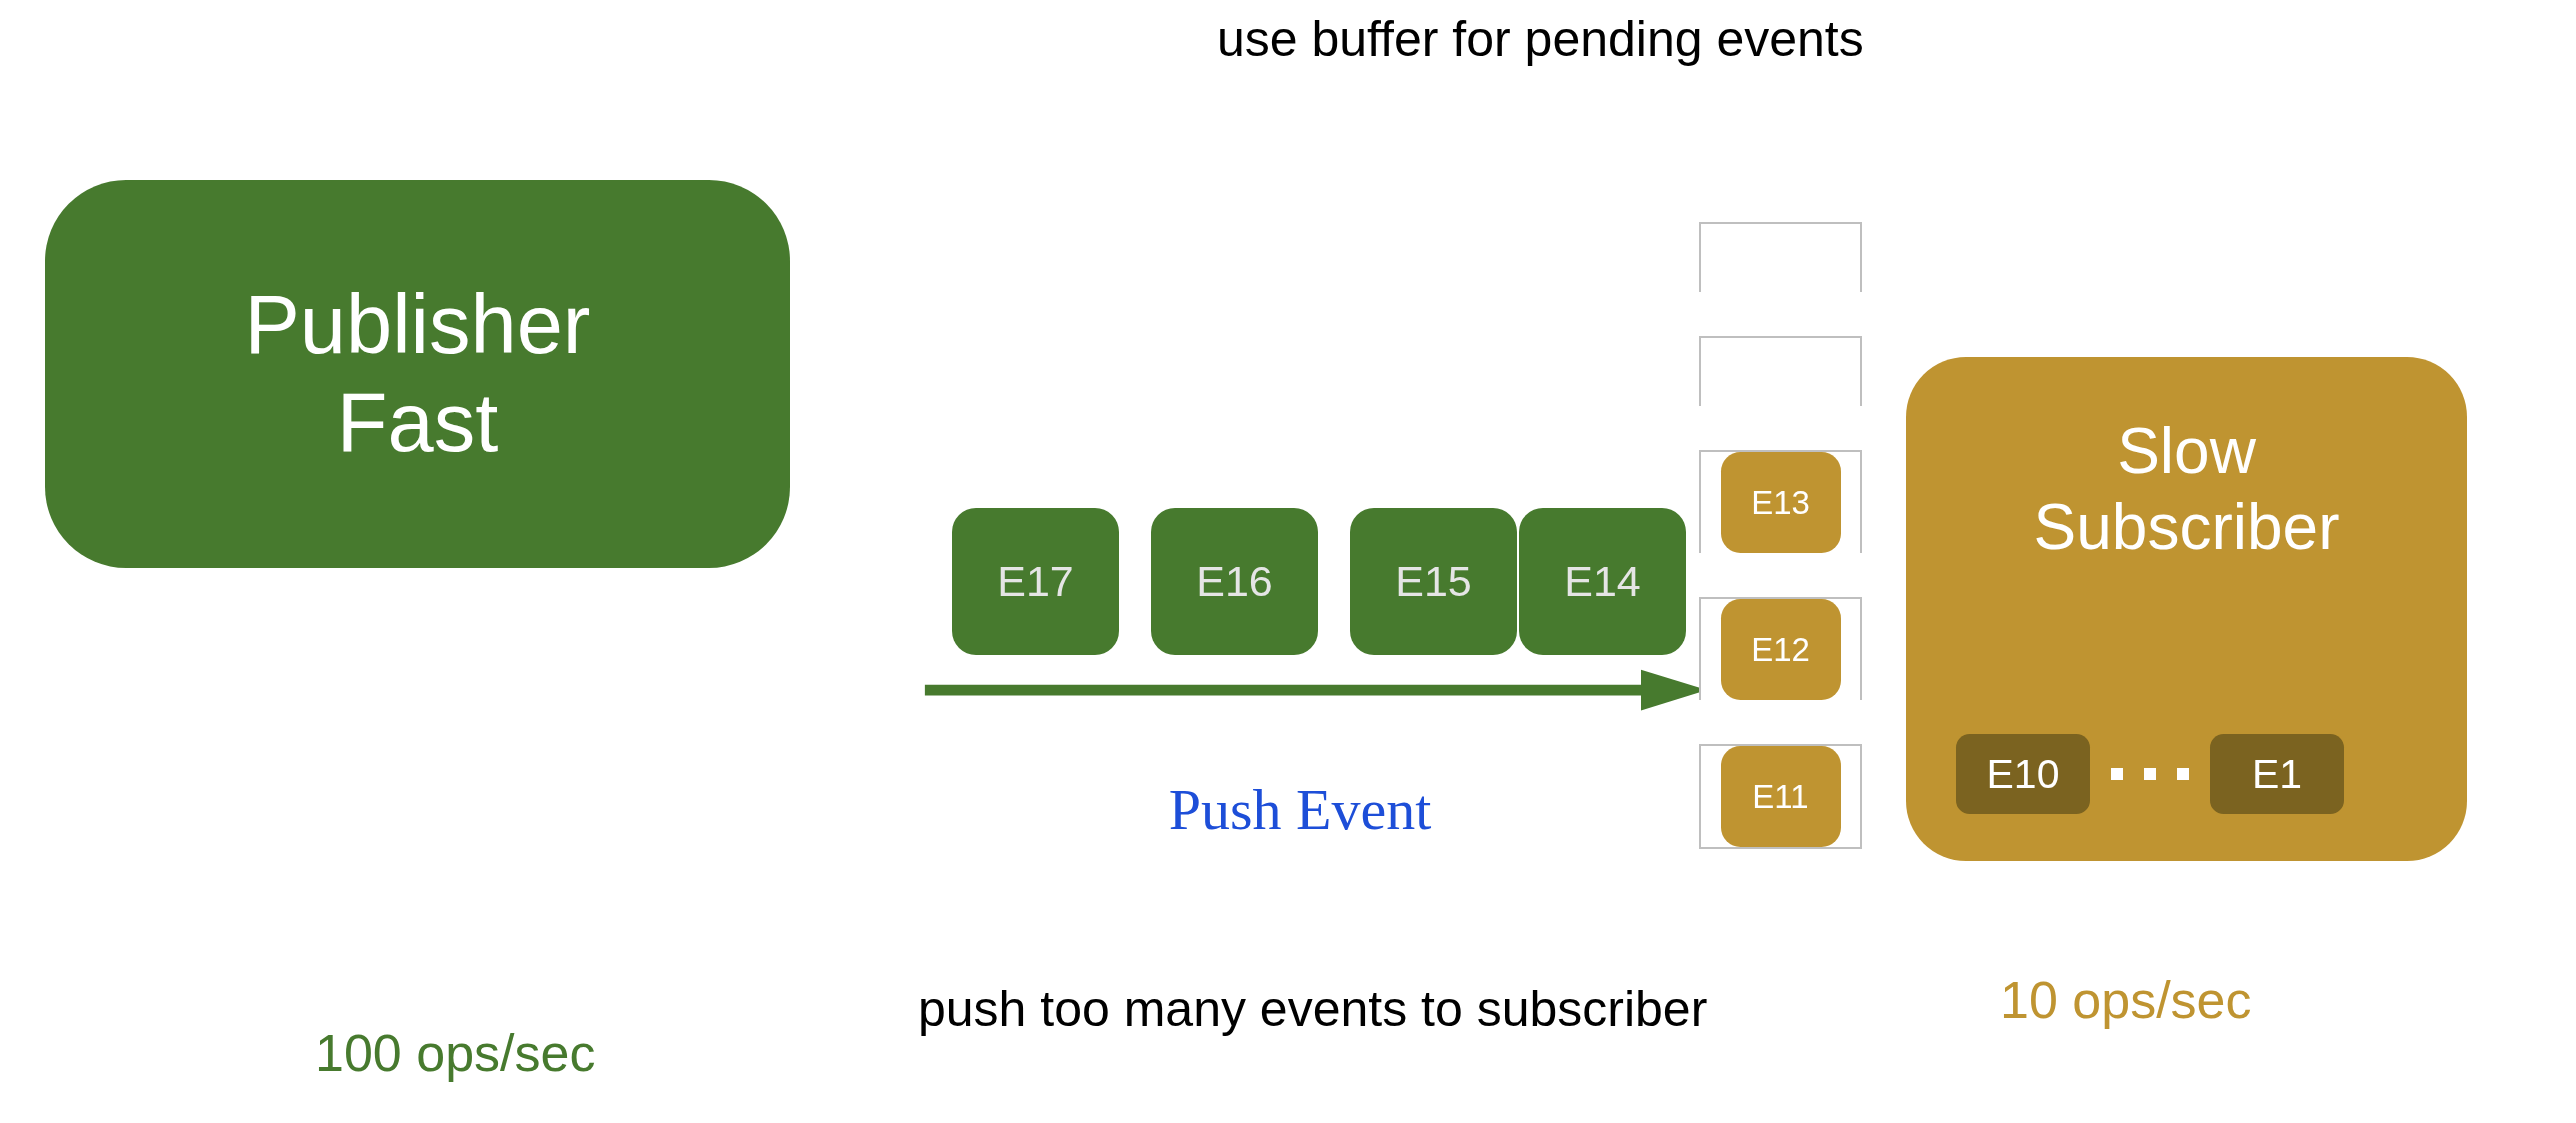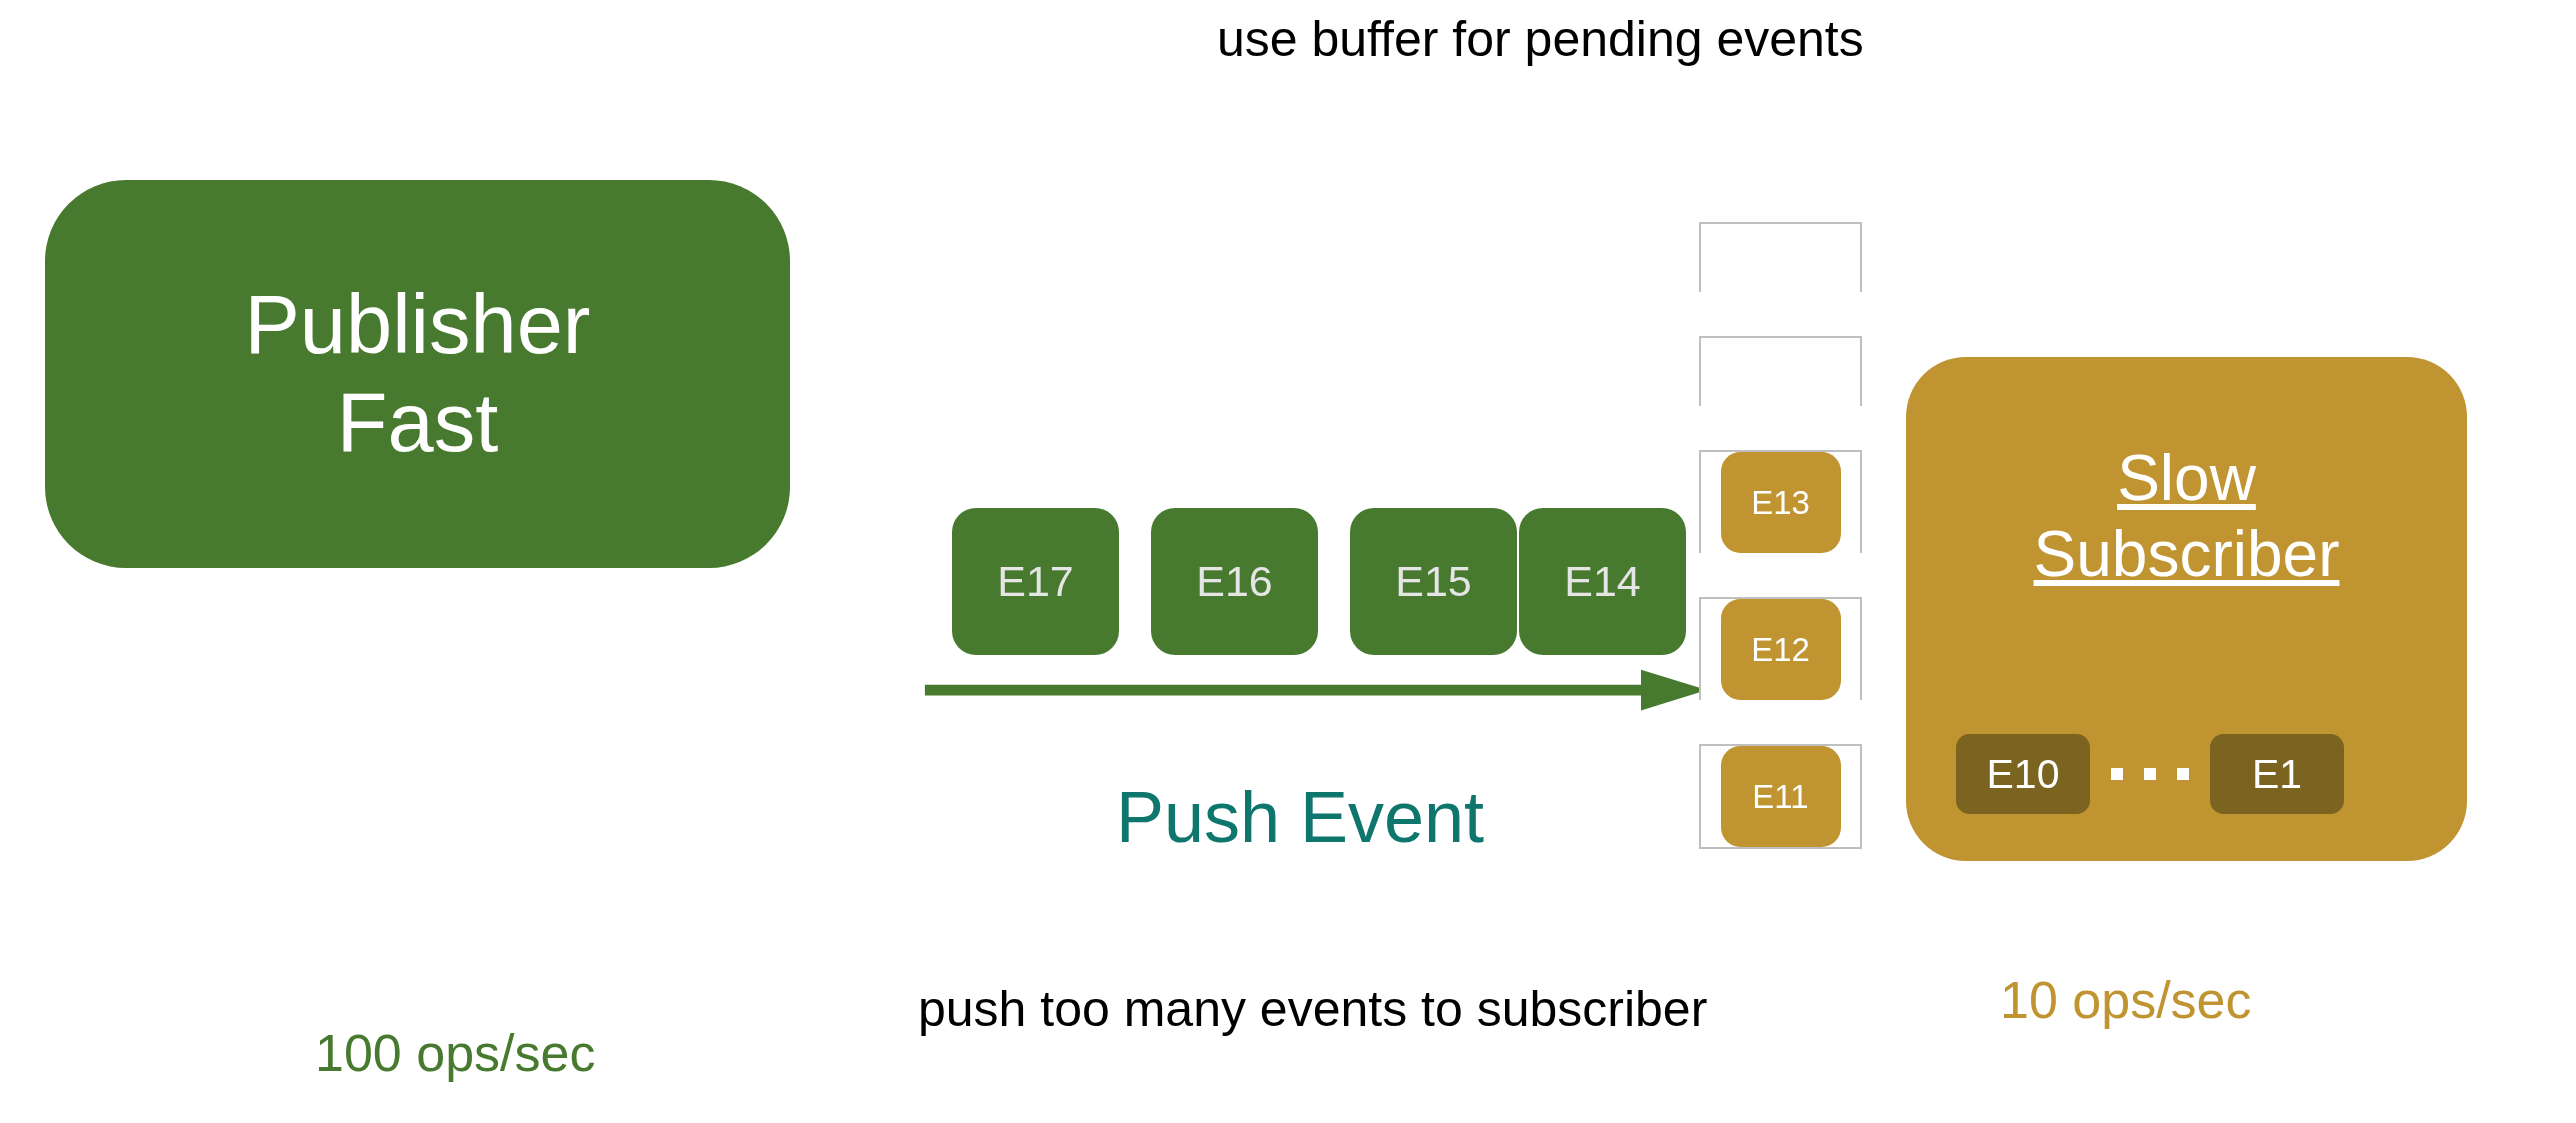--- a/index.html
+++ b/index.html
@@ -59,22 +59,21 @@
   }
   #subscriber-box {
     left: 1906px;
     top: 357px;
     width: 561px;
     height: 504px;
     border-radius: 60px;
     background: #BF9431;
     font-size: 64px;
     justify-content: flex-start;
-    padding-top: 84px;
-    text-decoration: underline;
+    padding-top: 57px;
   }
   .box-line {
     display: block;
   }
 
   
   .chip {
     position: absolute;
     box-sizing: border-box;
     display: flex;
@@ -102,23 +101,24 @@
     top: 660px;
     width: 786px;
     height: 68px;
   }
   #push-label {
     position: absolute;
     left: 1077px;
     top: 776px;
     width: 446px;
     text-align: center;
-    font-size: 72px;
-    color: #0f766e;
+    font-size: 58px;
+    color: #1d4ed8;
     white-space: nowrap;
+    font-family: Liberation Serif, serif;
   }
 
   
   #buffer {
     position: absolute;
     left: 1699px;
     top: 178px;
     width: 163px;
     height: 671px;
     box-sizing: border-box;

